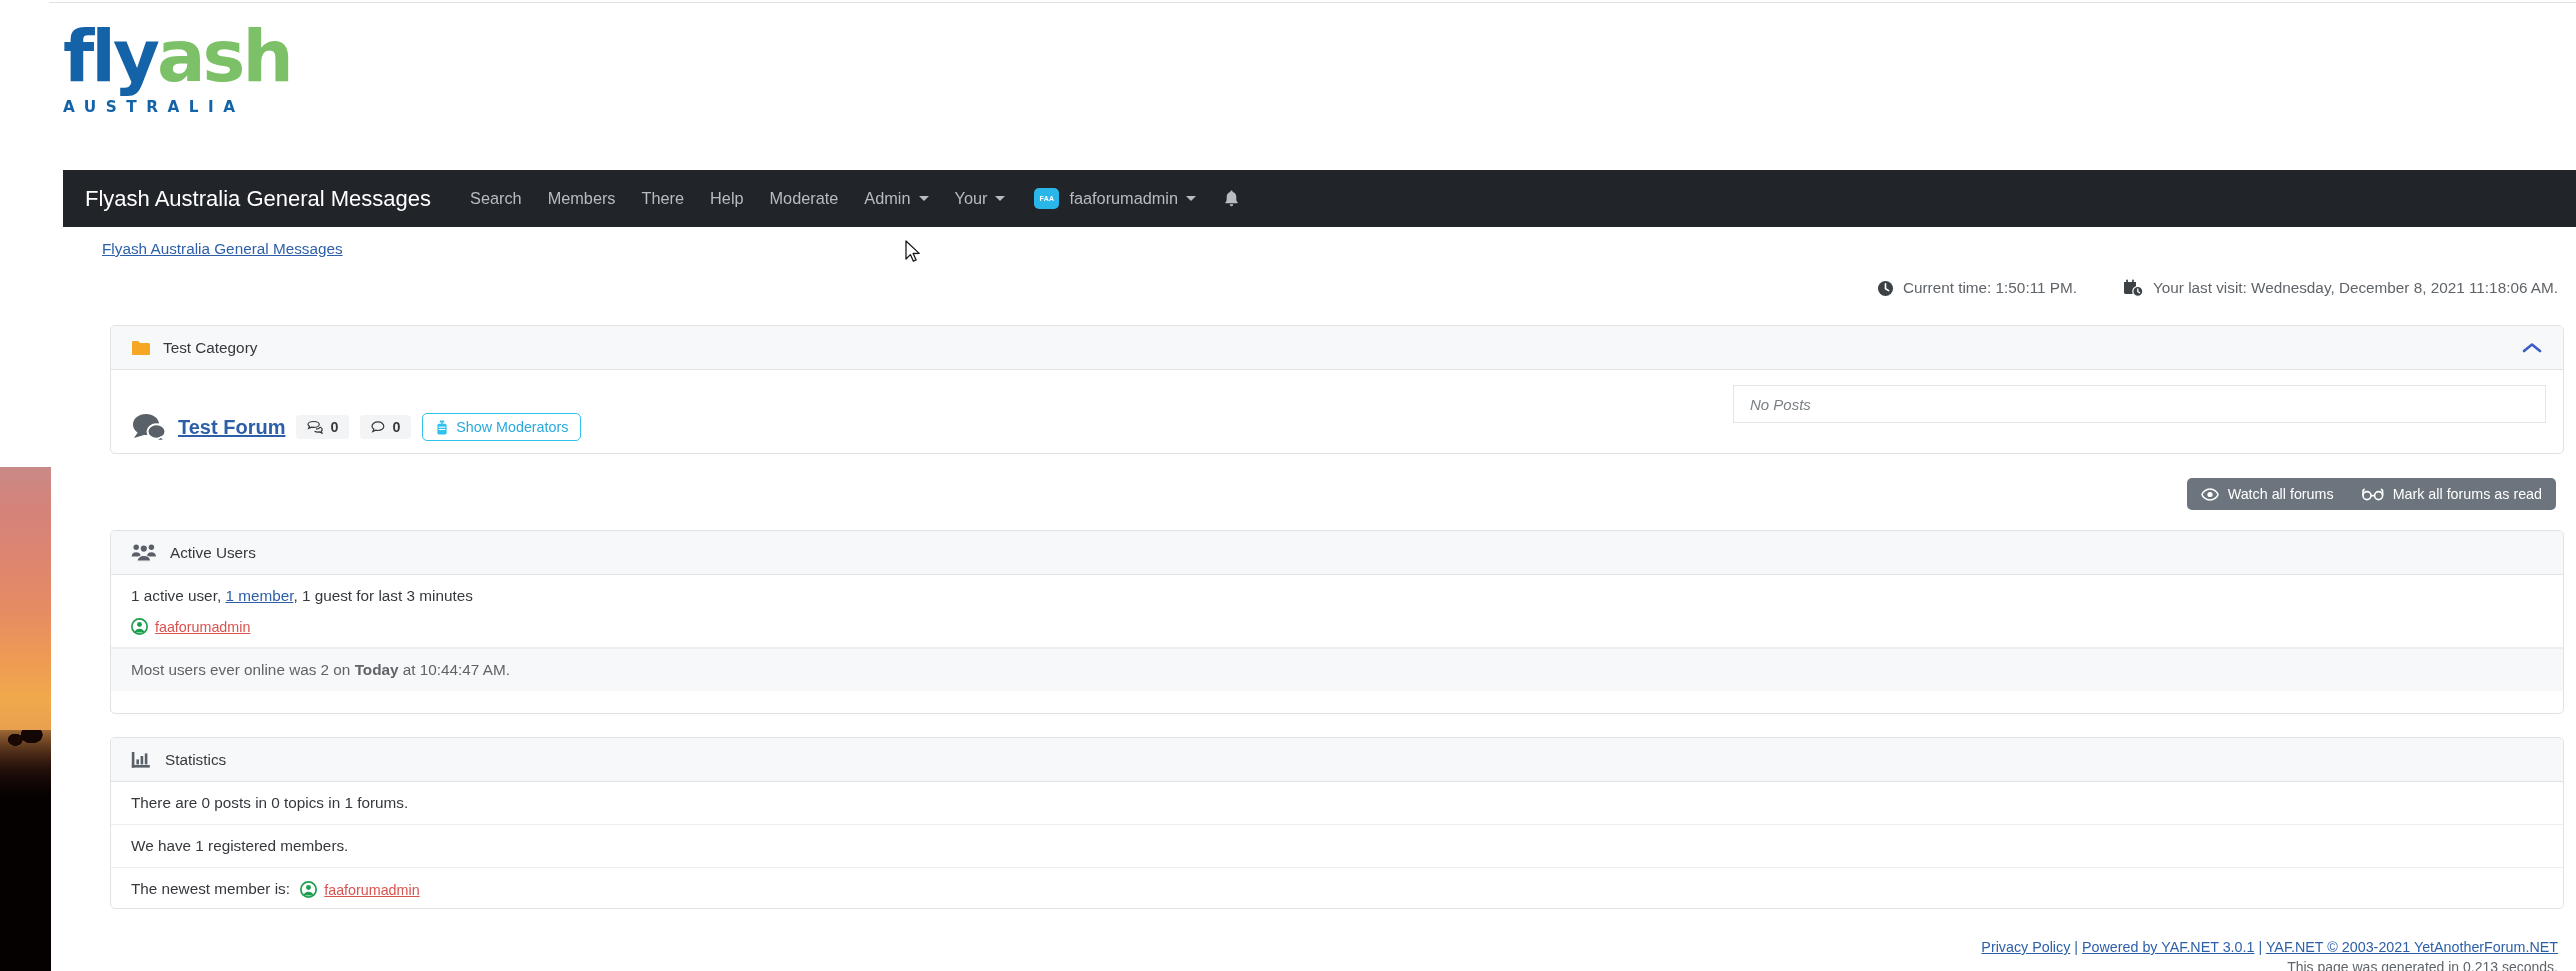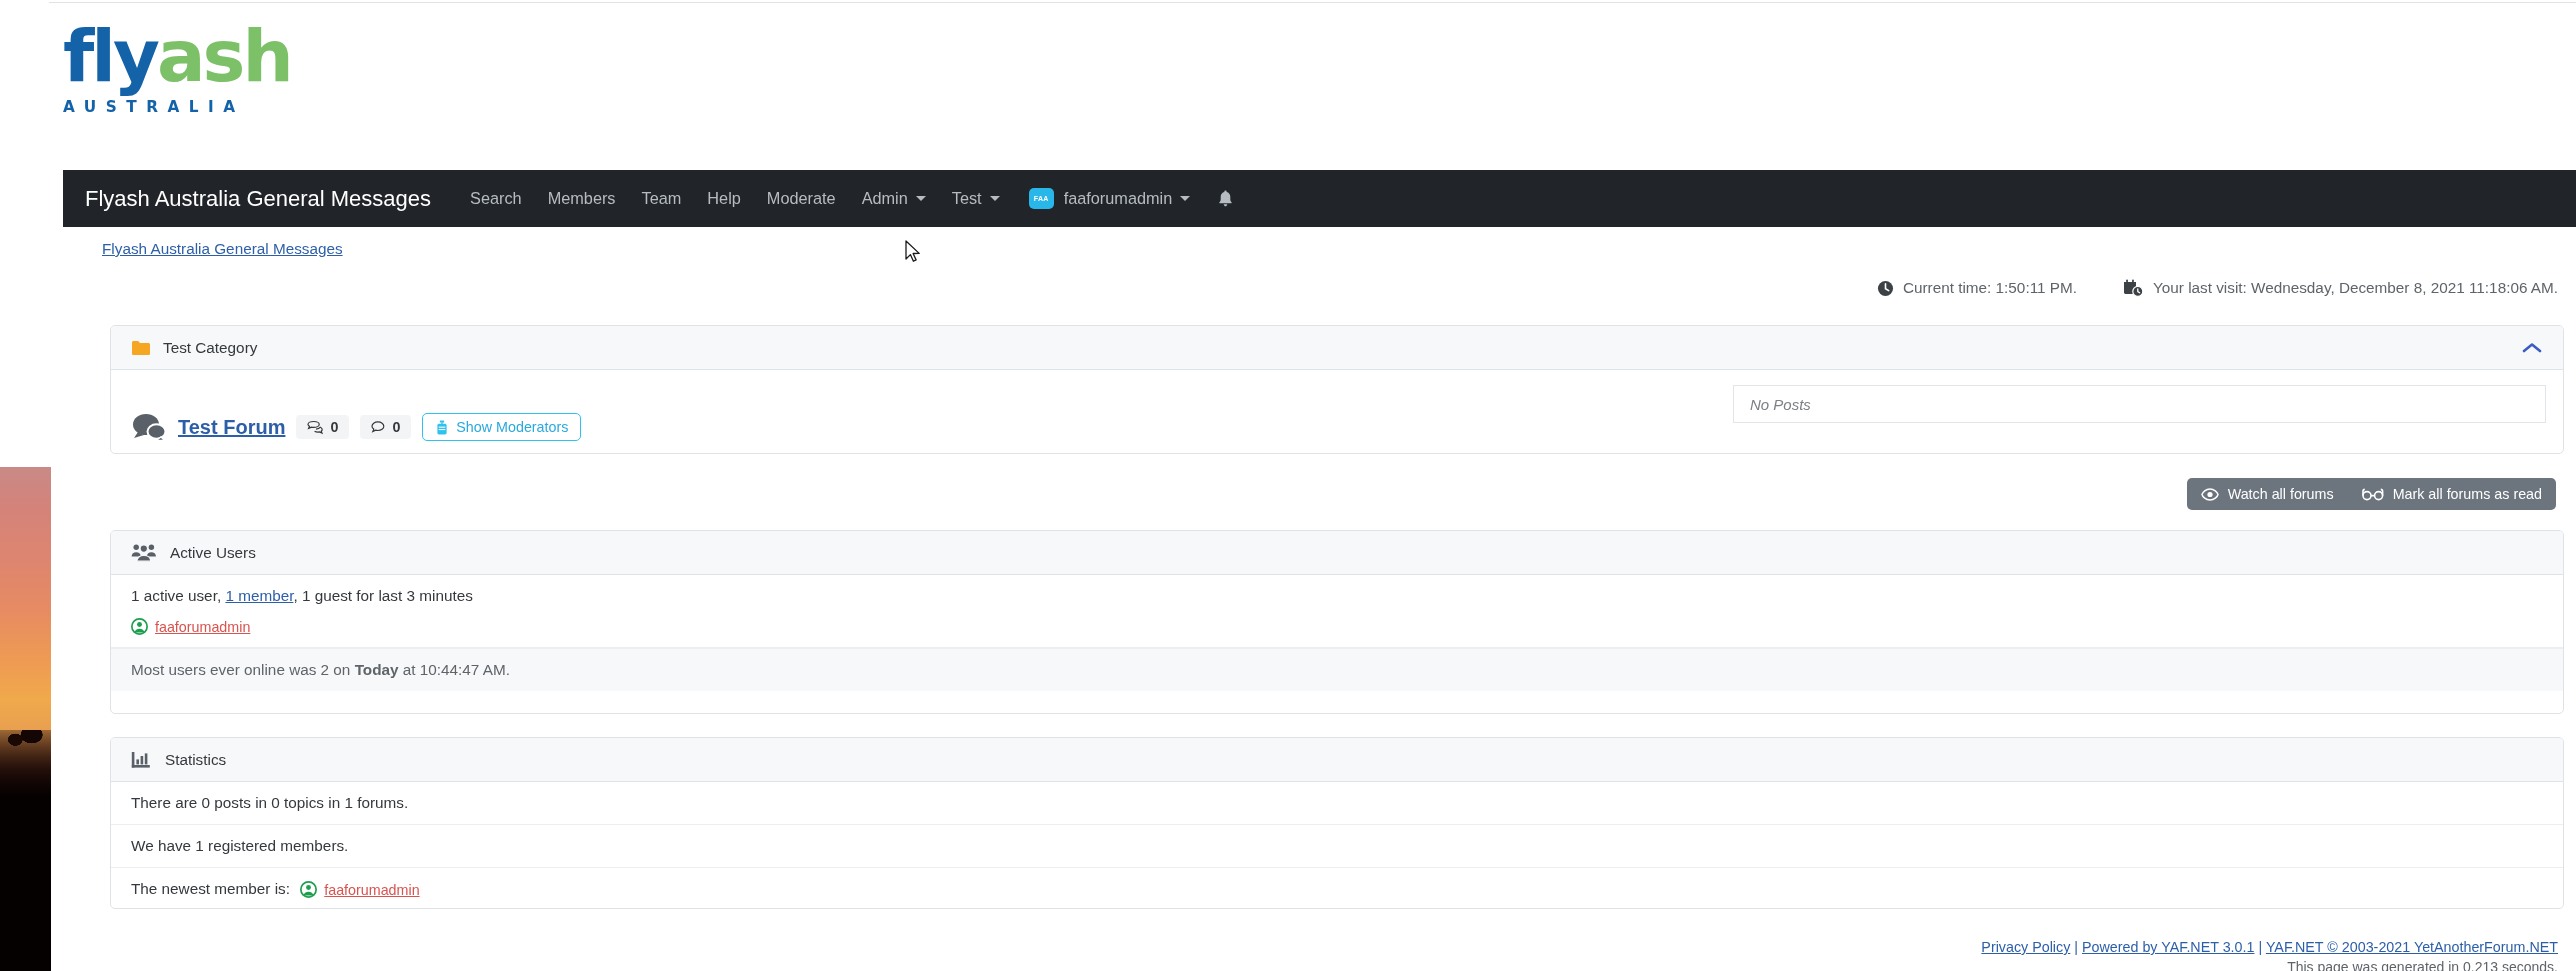--- a/index.html
+++ b/index.html
@@ -330,34 +330,34 @@
   <div id="navbar">
     <div id="nav-brand">Flyash Australia General Messages</div>
 
     <div class="nav-link">
       <span>Search</span>
     </div>
     <div class="nav-link">
       <span>Members</span>
     </div>
     <div class="nav-link">
-      <span>Team</span>
+      <span>There</span>
     </div>
     <div class="nav-link">
       <span>Help</span>
     </div>
     <div class="nav-link">
       <span>Moderate</span>
     </div>
     <div class="nav-link">
       <span>Admin</span>
       <i class="caret"></i>
     </div>
     <div class="nav-link">
-      <span>Test</span>
+      <span>Your</span>
       <i class="caret"></i>
     </div>
 
     <div class="nav-link" style="padding-left:16px;">
       <span id="nav-avatar">FAA</span>
       <span style="margin-left:4px;">faaforumadmin</span>
       <i class="caret"></i>
     </div>
 
     <div id="bell-btn">

